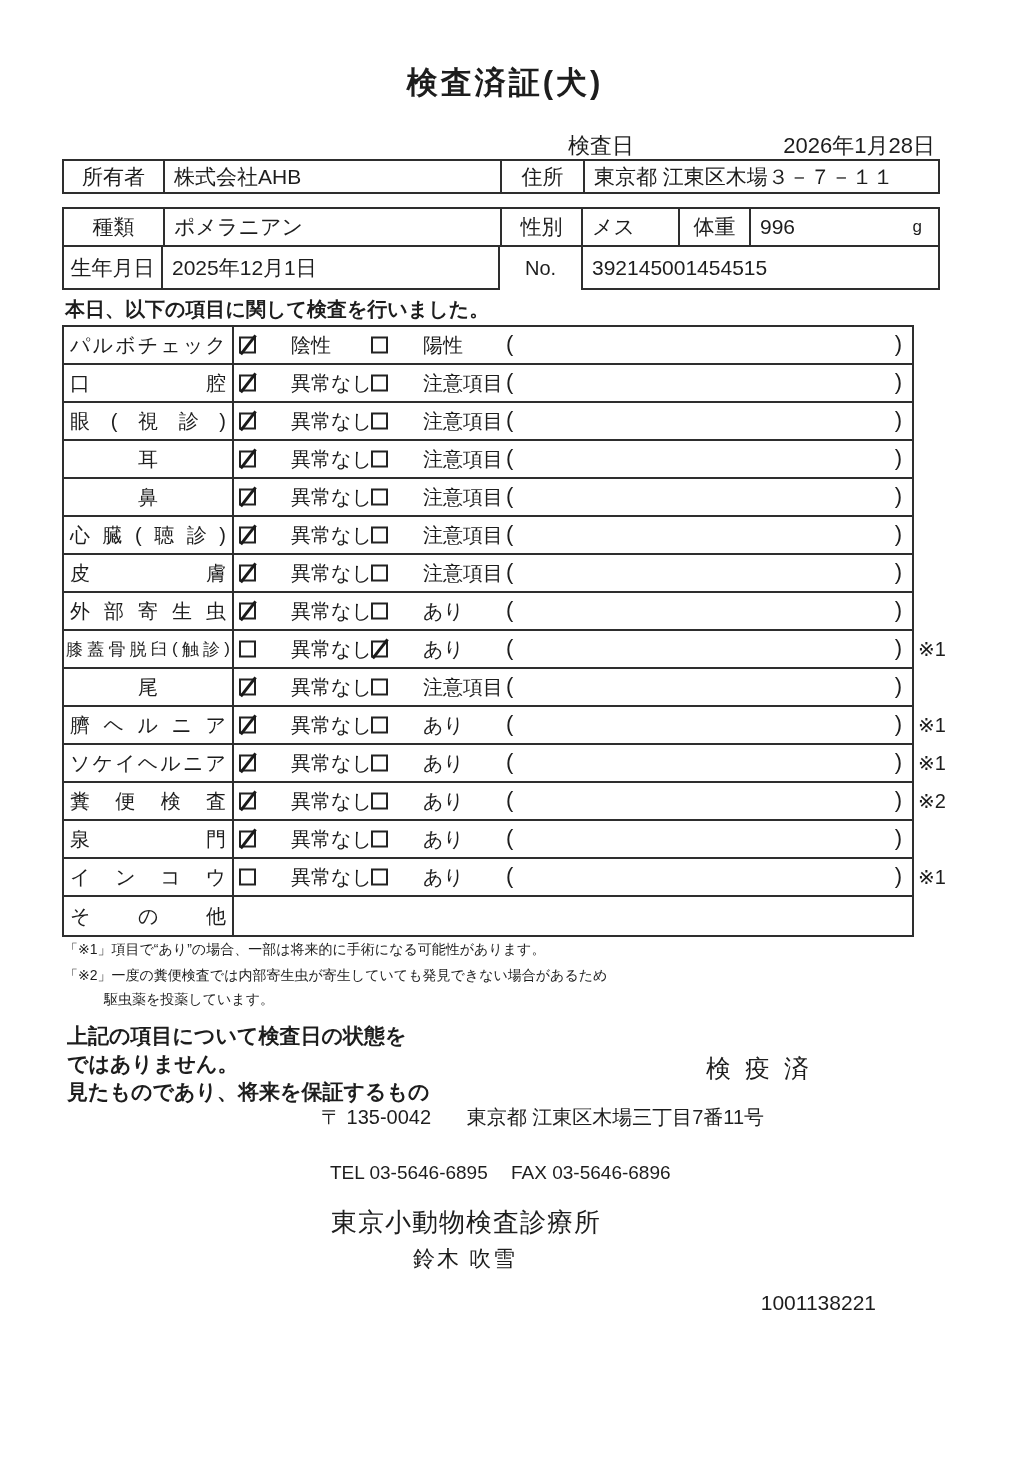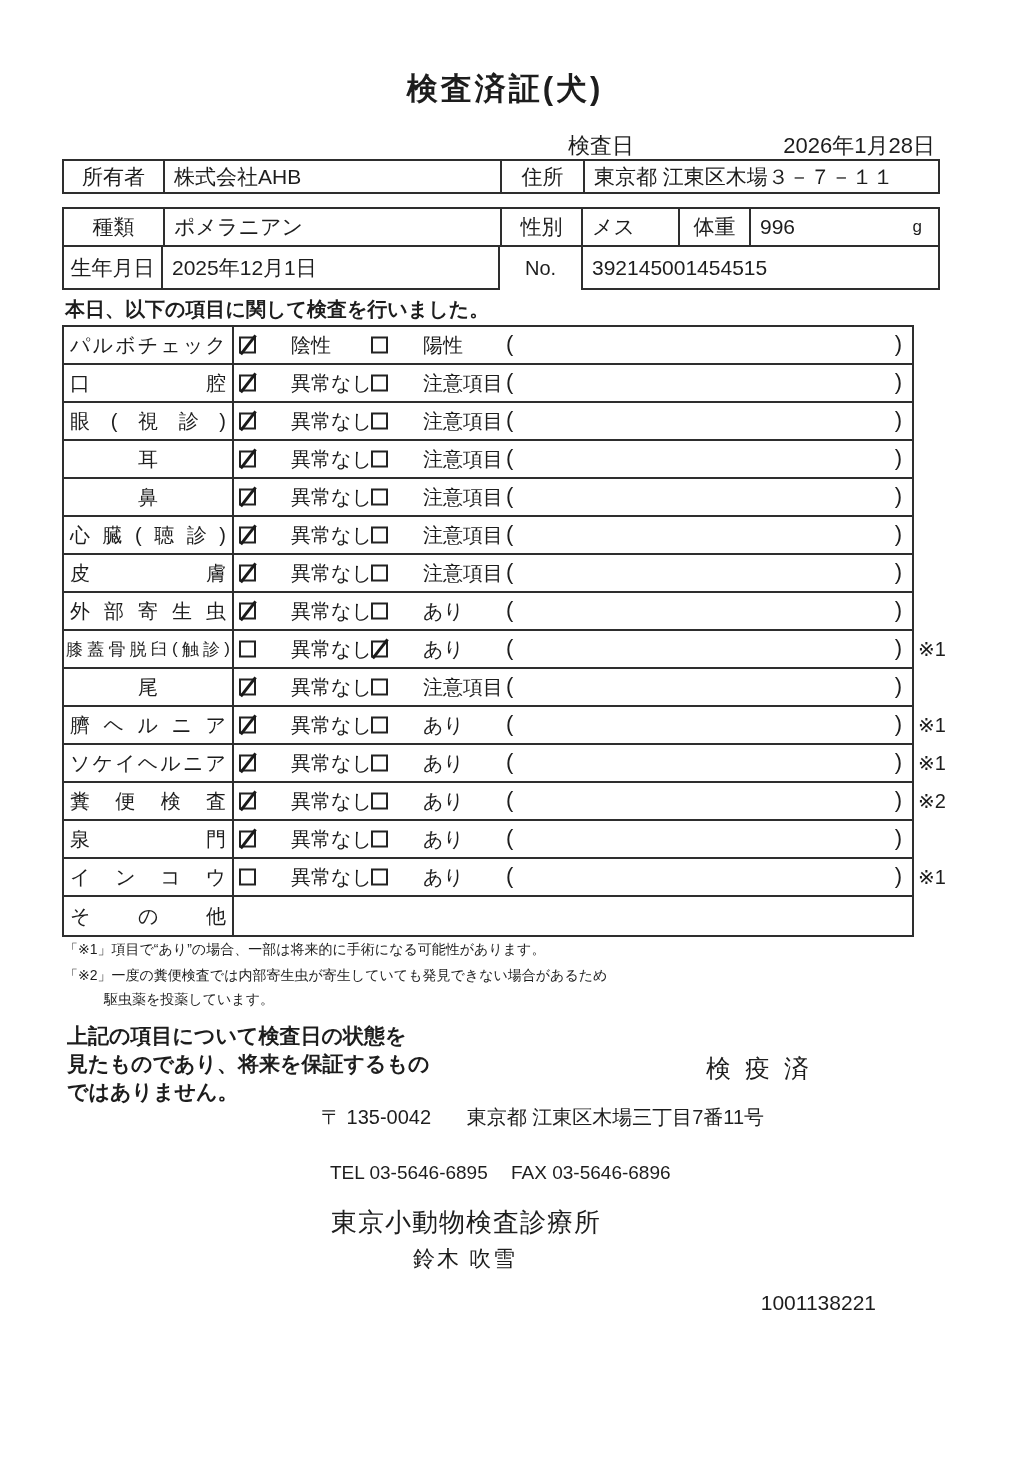--- a/index.html
+++ b/index.html
@@ -1,20 +1,20 @@
 <!DOCTYPE html>
 <html lang="ja"><head>
 <meta charset="utf-8">
 <style>
   html,body{margin:0;padding:0;background:#ffffff;}
   .page{
     position:relative;width:1010px;height:1466px;background:#fff;overflow:hidden;
     font-family:"Liberation Sans","DejaVu Sans",sans-serif;color:#1d1d1d;
   }
-  .title{position:absolute;left:0;right:0;top:68px;margin:0;text-align:center;
+  .title{position:absolute;left:0;right:0;top:62px;margin:0;text-align:center;
     font-size:31px;font-weight:600;letter-spacing:3px;}
   .date-label{position:absolute;left:568px;top:131px;font-size:22px;font-weight:500;}
   .date-value{position:absolute;left:720px;top:131px;width:215px;text-align:right;font-size:22px;font-weight:500;}
 
   
   .tbl{position:absolute;left:62px;width:878px;box-sizing:border-box;}
   .row{display:flex;box-sizing:border-box;}
   .cell{box-sizing:border-box;display:flex;align-items:center;font-size:21px;font-weight:500;
     padding:0 9px;border-right:2px solid #2e2e2e;overflow:hidden;white-space:nowrap;}
   .cell.last{border-right:none;}
@@ -459,22 +459,22 @@
       <span class="row-note"></span>
     </div>
   </div>
 
   <div class="fn fn1">「※1」項目で“あり”の場合、一部は将来的に手術になる可能性があります。</div>
   <div class="fn fn2">「※2」一度の糞便検査では内部寄生虫が寄生していても発見できない場合があるため</div>
   <div class="fn fn3">駆虫薬を投薬しています。</div>
 
   <div class="disclaimer">
     <div>上記の項目について検査日の状態を</div>
+    <div>ではありません。</div>
     <div>見たものであり、将来を保証するもの</div>
-    <div>ではありません。</div>
   </div>
 
   <div class="stamp">検疫済</div>
 
   <div class="postal-line">
     <span>〒 135-0042</span>
     <span class="addr">東京都 江東区木場三丁目7番11号</span>
   </div>
 
   <div class="tel-line">

